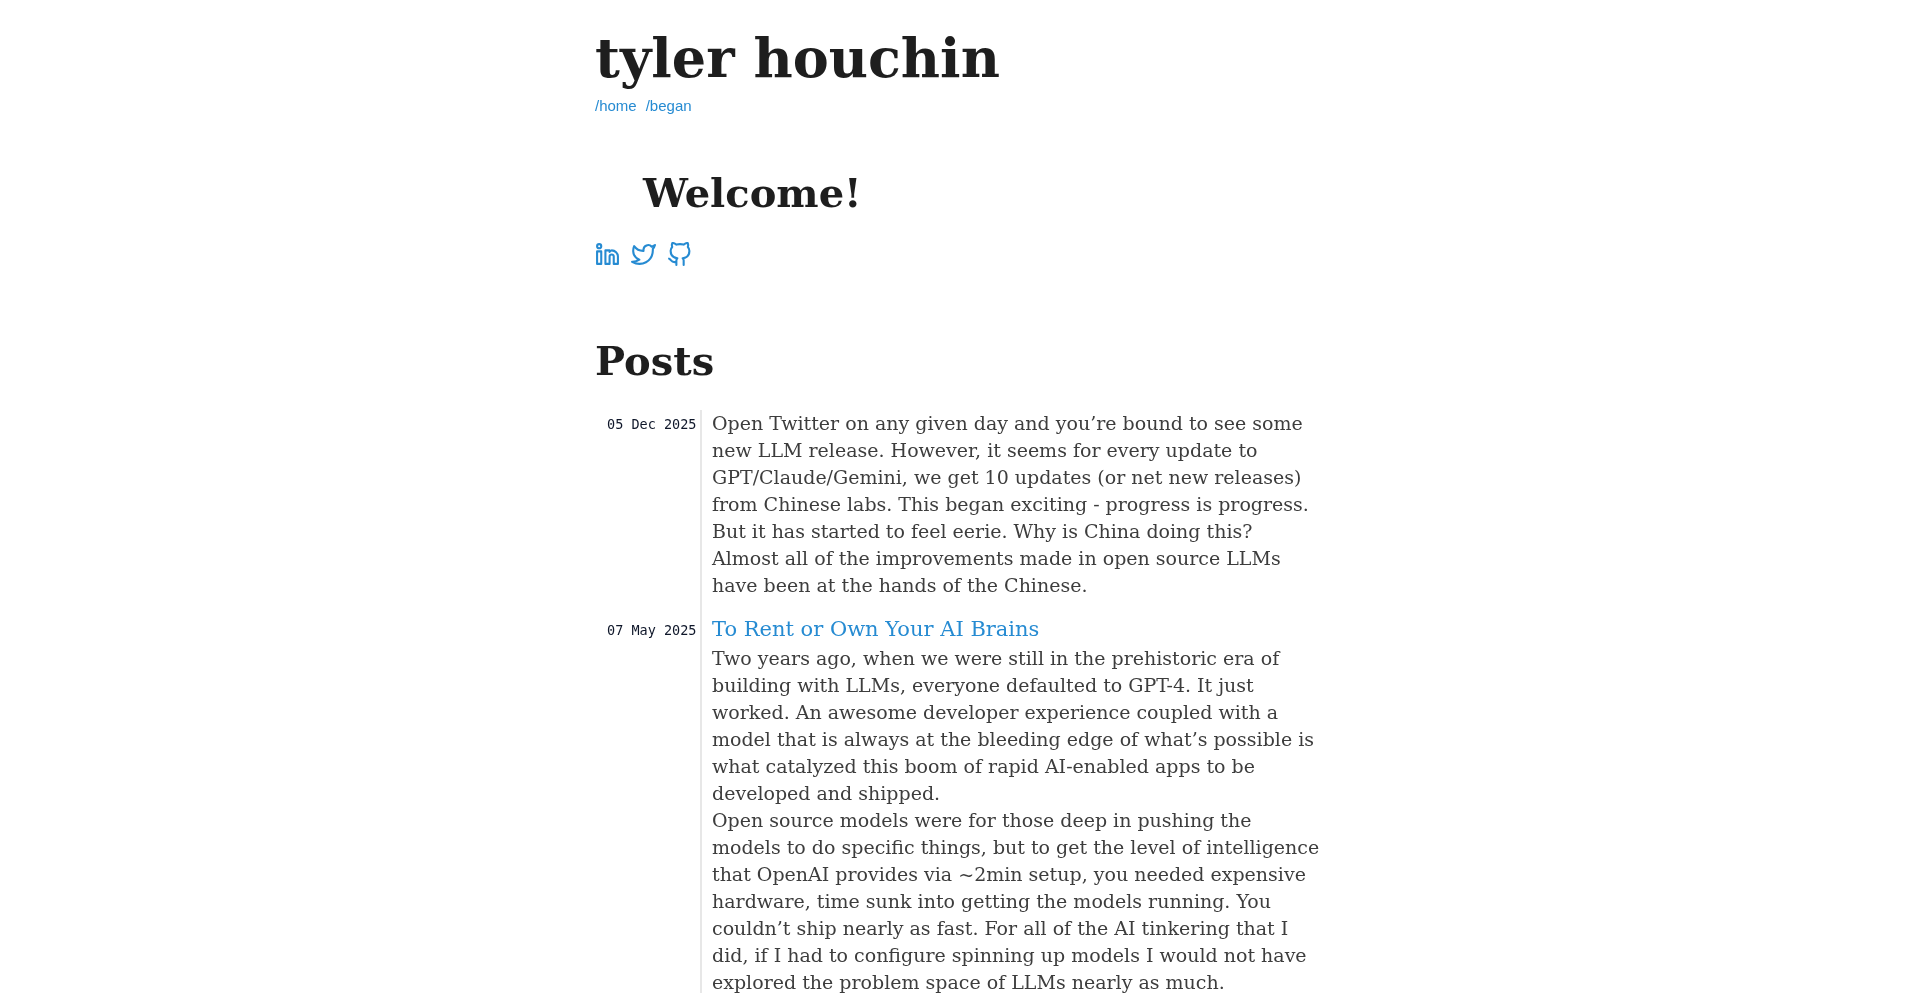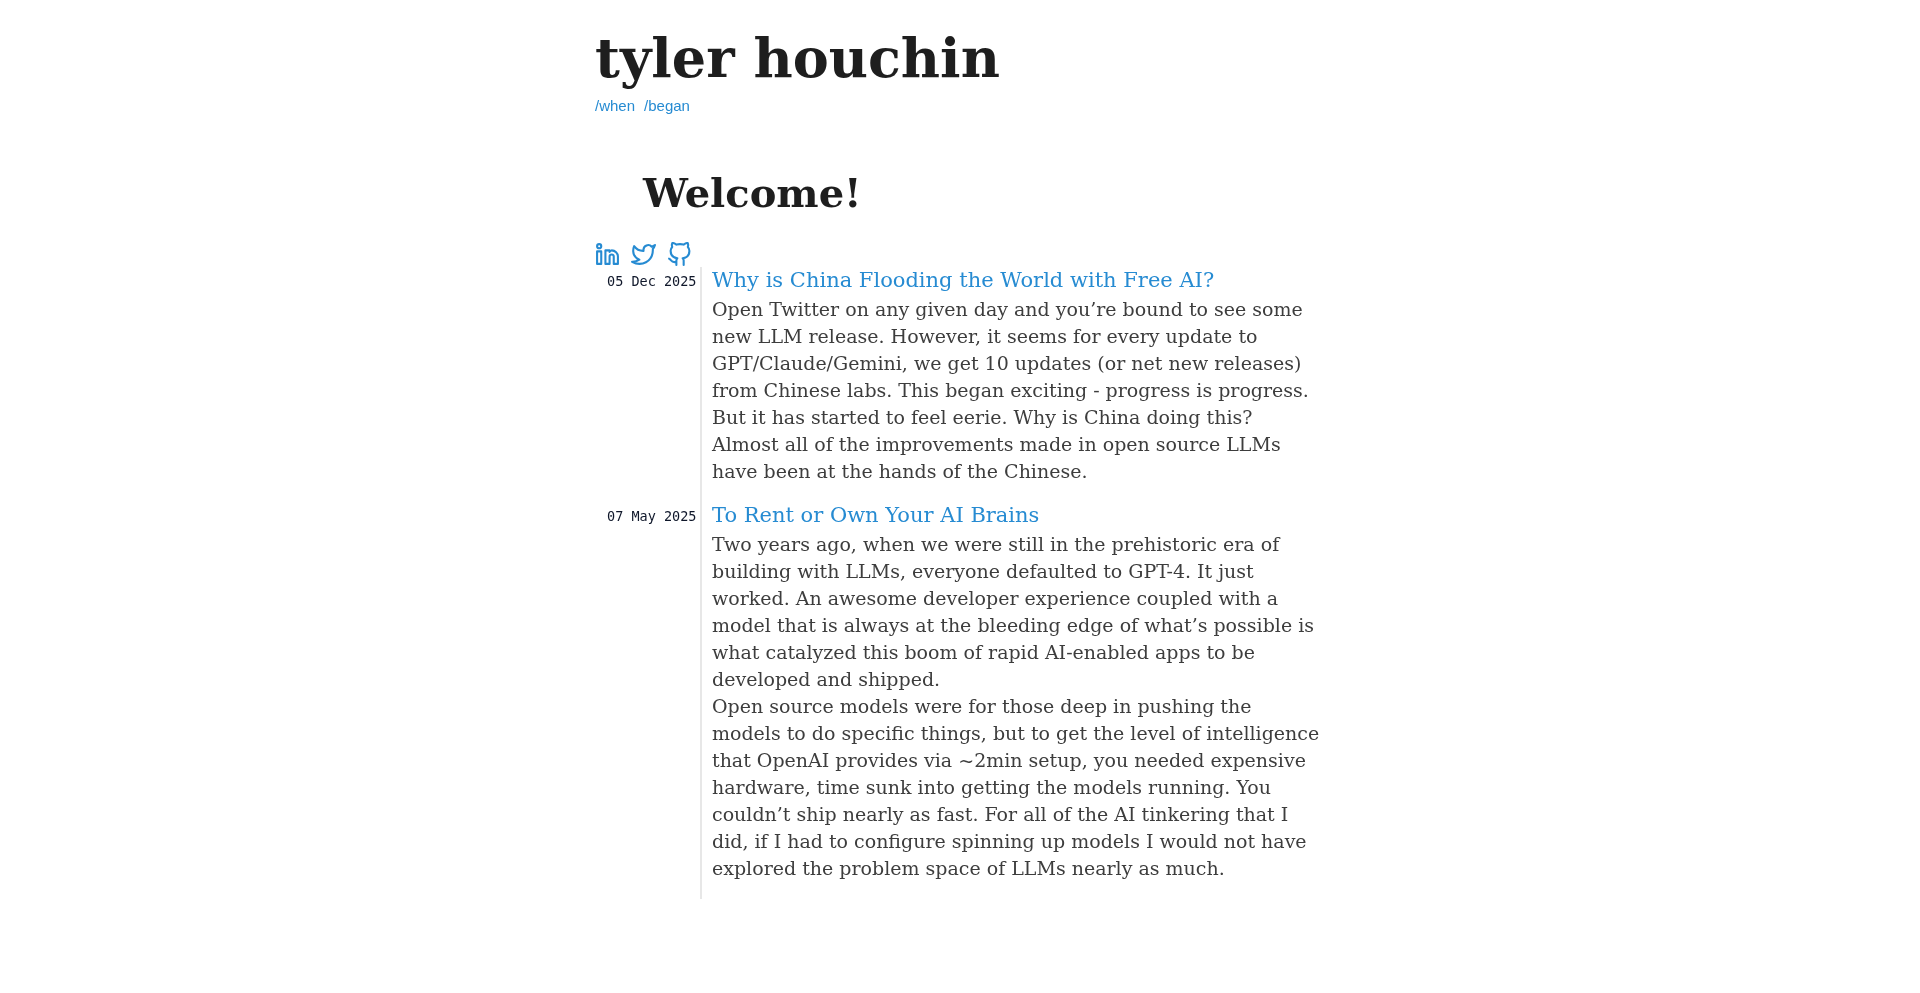--- a/index.html
+++ b/index.html
@@ -76,21 +76,21 @@
   .post-excerpt p { margin: 0; font-size: 19px; line-height: 27px; }
 </style>
 </head>
 <body>
 
 <div class="container">
 
   <h1 class="site-title">tyler houchin</h1>
 
   <nav class="site-nav">
-    <a href="#">/when</a>
+    <a href="#">/home</a>
     <a href="#">/began</a>
   </nav>
 
   <h2 class="section-heading welcome-heading">Welcome!</h2>
 
 
   <div class="social-row">
     <a class="social-link" href="#">
       <span>
         <svg width="25" height="25" viewBox="0 0 24 24" fill="none" stroke="currentColor" stroke-width="2" stroke-linecap="round" stroke-linejoin="round">
@@ -109,25 +109,26 @@
     </a>
     <a class="social-link" href="#">
       <span>
         <svg width="25" height="25" viewBox="0 0 24 24" fill="none" stroke="currentColor" stroke-width="2" stroke-linecap="round" stroke-linejoin="round">
           <path d="M9 19c-5 1.5-5-2.5-7-3m14 6v-3.87a3.37 3.37 0 0 0-.94-2.61c3.14-.35 6.44-1.54 6.44-7A5.44 5.44 0 0 0 20 4.77 5.07 5.07 0 0 0 19.91 1S18.73.65 16 2.48a13.38 13.38 0 0 0-7 0C6.27.65 5.09 1 5.09 1A5.07 5.07 0 0 0 5 4.77 5.44 5.44 0 0 0 3.5 8.55c0 5.42 3.3 6.61 6.44 7A3.37 3.37 0 0 0 9 18.13V22"></path>
         </svg>
       </span>
     </a>
   </div>
 
+  <h2 class="section-heading posts-heading">Posts</h2>
 
   <div class="posts-list">
       <div class="post-row">
         <div class="post-date">05 Dec 2025</div>
-        <div class="post-body"><a class="post-title" href="#">Why is China Flooding the World with Free AI?</a><div class="post-excerpt">
+        <div class="post-body"><div class="post-excerpt">
             <p>Open Twitter on any given day and you’re bound to see some new LLM release. However, it seems for every update to GPT/Claude/Gemini, we get 10 updates (or net new releases) from Chinese labs. This began exciting - progress is progress. But it has started to feel eerie. Why is China doing this? Almost all of the improvements made in open source LLMs have been at the hands of the Chinese.</p>
           </div></div>
       </div>
       <div class="post-row">
         <div class="post-date">07 May 2025</div>
         <div class="post-body"><a class="post-title" href="#">To Rent or Own Your AI Brains</a><div class="post-excerpt">
             <p>Two years ago, when we were still in the prehistoric era of building with LLMs, everyone defaulted to GPT-4. It just worked. An awesome developer experience coupled with a model that is always at the bleeding edge of what’s possible is what catalyzed this boom of rapid AI-enabled apps to be developed and shipped.</p>
             <p>Open source models were for those deep in pushing the models to do specific things, but to get the level of intelligence that OpenAI provides via ~2min setup, you needed expensive hardware, time sunk into getting the models running. You couldn’t ship nearly as fast. For all of the AI tinkering that I did, if I had to configure spinning up models I would not have explored the problem space of LLMs nearly as much.</p>
           </div></div>
       </div>

